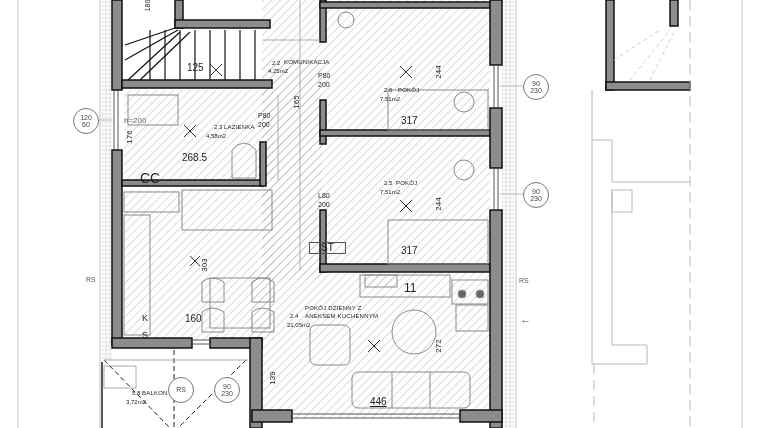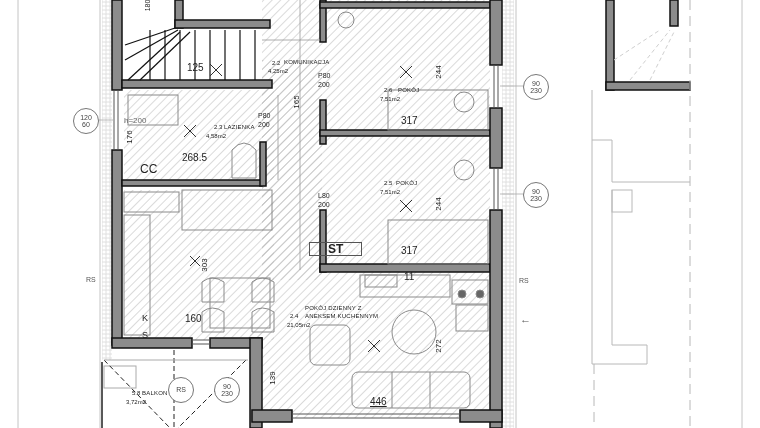--- a/index.html
+++ b/index.html
@@ -212,51 +212,51 @@
 <div class="lbl door" style="left:258px;top:112px;">P80</div>
 <div class="lbl door" style="left:258px;top:121px;">200</div>
 
 <div class="lbl room-num" style="left:214px;top:124px;">2.3</div>
 <div class="lbl room-name" style="left:224px;top:124px;">LAZIENKA</div>
 <div class="lbl room-area" style="left:206px;top:133px;">4,58m2</div>
 
 <div class="lbl dim" style="left:182px;top:137px;margin-top:16px;">268.5</div>
 <div class="lbl dim rot" style="left:123px;top:133px;font-size:8px;">176</div>
 <div class="lbl" style="left:124px;top:117px;font-size:8px;color:#666;">h=200</div>
-<div class="lbl" style="left:140px;top:163px;font-size:12px;">CC</div>
+<div class="lbl" style="left:140px;top:171px;font-size:14px;">CC</div>
 
 <div class="lbl room-num" style="left:384px;top:87px;">2.6</div>
 <div class="lbl room-name" style="left:398px;top:87px;">POKÓJ</div>
 <div class="lbl room-area" style="left:380px;top:96px;">7,51m2</div>
 <div class="lbl dim rot" style="left:432px;top:68px;font-size:8px;">244</div>
 <div class="lbl dim" style="left:401px;top:116px;">317</div>
 
 <div class="lbl room-num" style="left:384px;top:180px;">2.5</div>
 <div class="lbl room-name" style="left:396px;top:180px;">POKÓJ</div>
 <div class="lbl room-area" style="left:380px;top:189px;">7,51m2</div>
 <div class="lbl dim rot" style="left:432px;top:200px;font-size:8px;">244</div>
 <div class="lbl dim" style="left:401px;top:246px;">317</div>
 
 <div class="lbl door" style="left:318px;top:192px;">L80</div>
 <div class="lbl door" style="left:318px;top:201px;">200</div>
-<div class="lbl" style="left:309px;top:242px;font-size:12px;border:1px solid #555;padding:0 18px;font-weight:bold;">ST</div>
+<div class="lbl" style="left:309px;top:242px;font-size:10px;border:1px solid #555;padding:0 11px;">ST</div>
 
 <div class="lbl dim rot" style="left:198px;top:261px;font-size:8px;">303</div>
 <div class="lbl dim" style="left:185px;top:314px;">160</div>
 <div class="lbl" style="left:142px;top:314px;font-size:9px;">K</div>
 <div class="lbl" style="left:142px;top:331px;font-size:9px;">S</div>
 
 <div class="lbl room-name" style="left:305px;top:305px;">POKÓJ DZIENNY Z</div>
 <div class="lbl room-num" style="left:290px;top:313px;">2.4</div>
 <div class="lbl room-name" style="left:305px;top:313px;">ANEKSEM KUCHENNYM</div>
 <div class="lbl room-area" style="left:287px;top:322px;">21,05m2</div>
 <div class="lbl dim rot" style="left:432px;top:342px;font-size:8px;">272</div>
 <div class="lbl dim" style="left:370px;top:397px;text-decoration:underline;">446</div>
 <div class="lbl dim rot" style="left:266px;top:374px;font-size:8px;">139</div>
-<div class="lbl" style="left:404px;top:272px;font-size:10px;">11</div>
+<div class="lbl" style="left:404px;top:282px;font-size:12px;">11</div>
 
 <div class="lbl room-num" style="left:132px;top:390px;">5.8</div>
 <div class="lbl room-name" style="left:142px;top:390px;">BALKON</div>
 <div class="lbl room-area" style="left:126px;top:399px;">3,72m2</div>
 
 <div class="tag" style="left:73px;top:108px;">
   <span>120</span>
   <span>60</span>
 </div>
 <div class="tag" style="left:523px;top:74px;">

